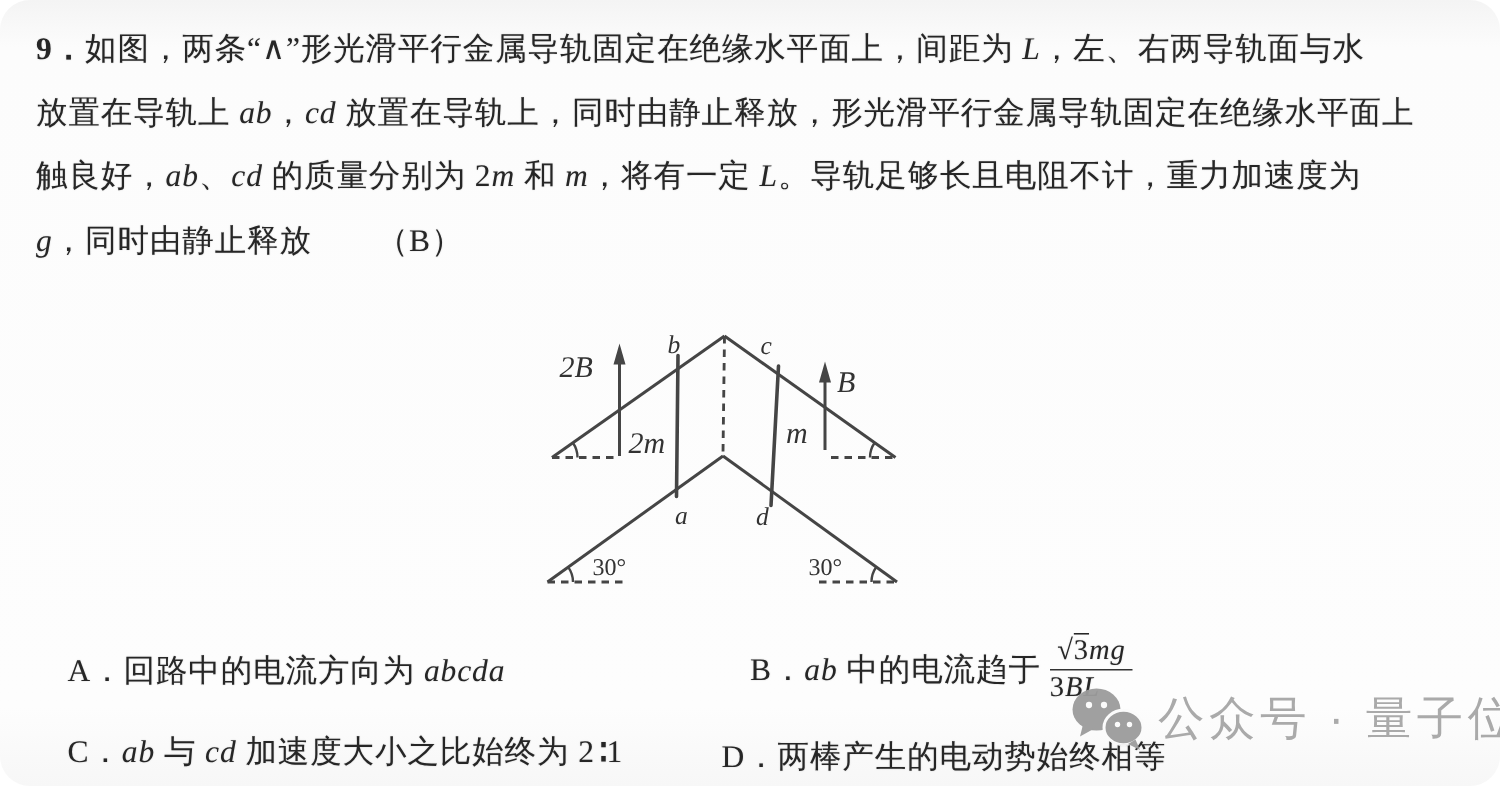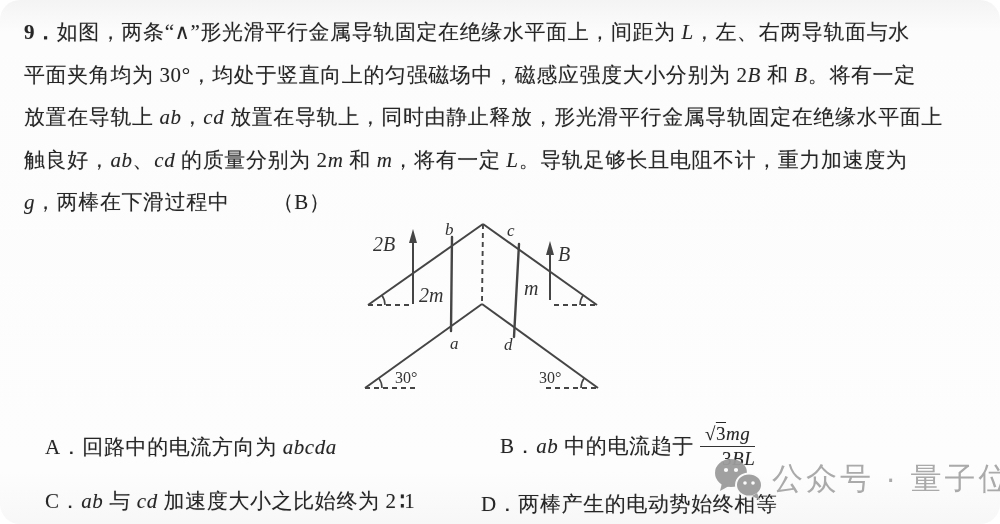--- a/index.html
+++ b/index.html
@@ -24,21 +24,21 @@
   .ov{text-decoration:overline;}
   .opt{
     position:absolute;font-size:21px;letter-spacing:0.6px;color:#262626;
     text-shadow:0 0 1px rgba(40,40,40,.25);white-space:nowrap;
   }
   .optA{left:45px;top:433px;}
   .optB{left:481px;top:418px;height:56px;display:flex;align-items:center;margin-left:19px;}
   .optC{left:45px;top:487px;text-align:right;}
   .optD{left:481px;top:490px;}
   .frac{
-    display:inline-block;text-align:right;vertical-align:middle;
+    display:inline-block;text-align:left;vertical-align:middle;
     font-size:19px;line-height:1.15;margin-left:6px;
   }
   .frac .num{display:block;border-bottom:1.6px solid #333;padding:0 5px 1px;}
   .frac .den{display:block;padding-top:1px;}
   .diagram{position:absolute;left:340px;top:205px;width:330px;height:200px;}
   .diagram path,.diagram line{stroke:#454545;fill:none;}
   .diagram .solid{stroke-width:2;}
   .diagram .bar{stroke-width:2.4;stroke-linecap:round;}
   .diagram .dash{stroke-width:1.9;stroke-dasharray:5 4;}
   .diagram .arc{stroke-width:1.6;}
@@ -58,24 +58,23 @@
     font-family:"Liberation Sans","DejaVu Sans",sans-serif;white-space:nowrap;
   }
 </style>
 </head>
 <body>
 
 <div class="page">
 
   <div class="textblock">
     <div><span class="bd">9．</span><span>如图，两条“∧”形光滑平行金属导轨固定在绝缘水平面上，间距为 </span><span class="it">L</span><span>，左、右两导轨面与水</span></div>
-    <div><span>平面夹角均为 30°，均处于竖直向上的匀强磁场中，磁感应强度大小分别为 2</span><span class="it">B</span><span> 和 </span><span class="it">B</span><span>。将有一定</span></div>
     <div><span>放置在导轨上 </span><span class="it">ab</span><span>，</span><span class="it">cd</span><span> 放置在导轨上，同时由静止释放，形光滑平行金属导轨固定在绝缘水平面上</span></div>
     <div><span>触良好，</span><span class="it">ab</span><span>、</span><span class="it">cd</span><span> 的质量分别为 2</span><span class="it">m</span><span> 和 </span><span class="it">m</span><span>，将有一定 </span><span class="it">L</span><span>。导轨足够长且电阻不计，重力加速度为</span></div>
-    <div><span class="it">g</span><span>，两棒在下滑过程中　　（B）</span></div>
+    <div><span class="it">g</span><span>，同时由静止释放　　（B）</span></div>
   </div>
 
   <svg class="diagram" viewBox="0 0 330 200">
 
     <path class="solid" d="M143,19 L28,100"></path>
     <path class="solid" d="M143,19 L257,100"></path>
     <path class="solid" d="M142,99 L25,183"></path>
     <path class="solid" d="M142,99 L258,183"></path>
     <path class="dash" d="M143,19 L142,97"></path>
 

